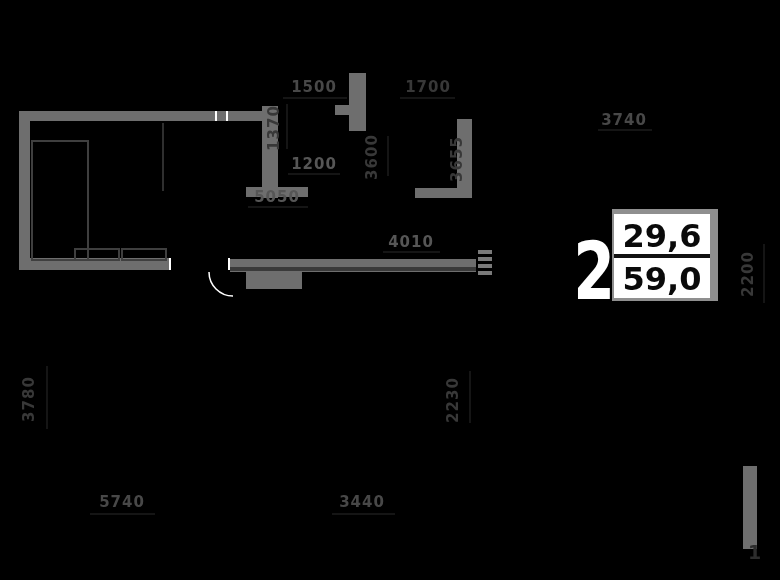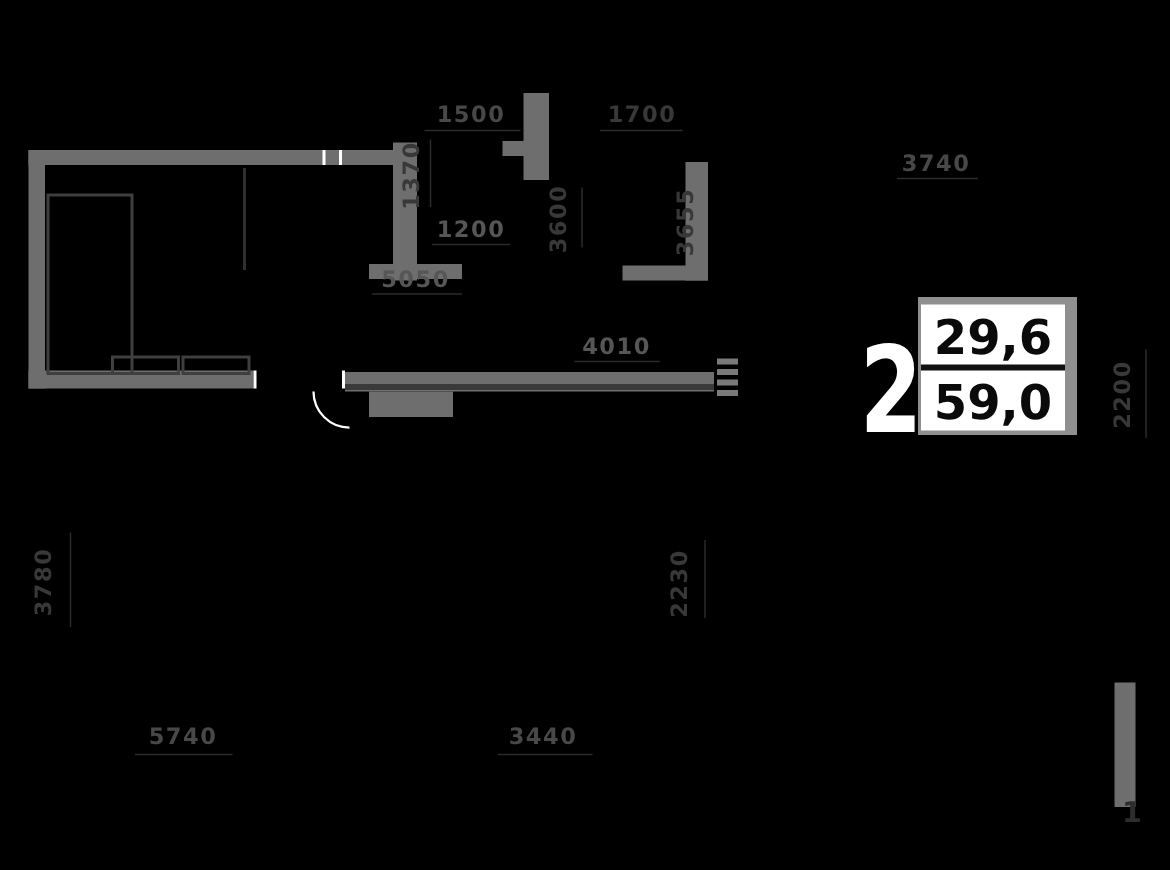--- a/index.html
+++ b/index.html
@@ -1,17 +1,17 @@
 <!DOCTYPE html>
 <html><head>
 <meta charset="utf-8">
 <style>
   html,body{margin:0;padding:0;background:#000;}
   .stage{position:relative;width:780px;height:550px;background:#000;overflow:hidden;
-         font-family:"DejaVu Sans",sans-serif;}
+         font-family:"DejaVu Sans",sans-serif;margin-top:11px;}
   svg{display:block;}
   .dim{font-family:"DejaVu Sans",sans-serif;font-weight:bold;font-size:15px;letter-spacing:1px;}
   .dim-bright{fill:#565656;}
   .dim-mid{fill:#484848;}
   .dim-dark{fill:#383838;}
   .wall{fill:#6e6e6e;}
   .wall-dark{fill:#3a3a3a;}
   .furn{fill:none;stroke:#3f3f3f;stroke-width:2;}
   .dimline{stroke:#2b2b2b;stroke-width:1;}
   .jamb{fill:#ffffff;}

